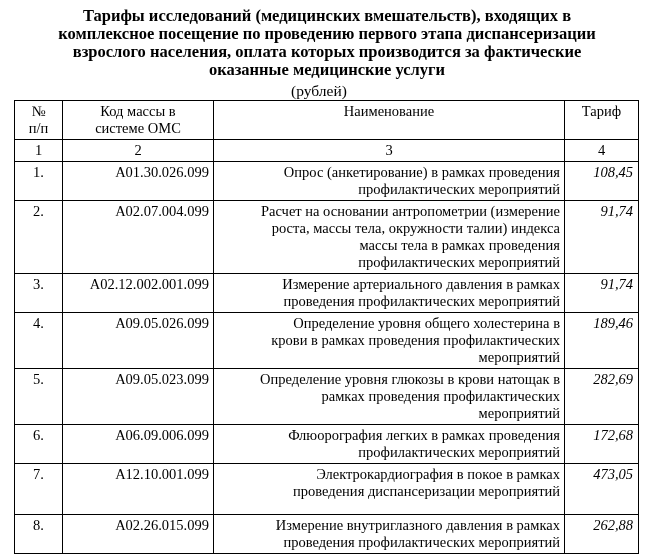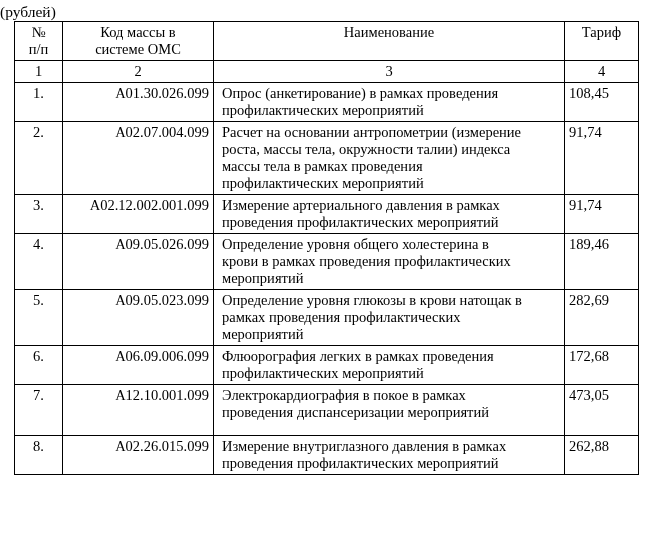--- a/index.html
+++ b/index.html
@@ -13,21 +13,21 @@
   .title {
     margin: 7px auto 0;
     width: 622px;
     text-align: center;
     font-weight: bold;
     font-size: 16.5px;
     line-height: 18px;
     white-space: pre-line;
   }
   .currency {
-    text-align: left;
+    text-align: center;
     padding-right: 16px;
     font-size: 15.5px;
     line-height: 17px;
     margin-top: 3px;
   }
   table.tariff {
     border-collapse: collapse;
     table-layout: fixed;
     width: 624px;
     margin-left: 14px;
@@ -40,33 +40,37 @@
     font-weight: normal;
     line-height: 17px;
     vertical-align: top;
     padding: 2px 4px;
     white-space: pre-line;
     overflow: hidden;
   }
   .tariff th { text-align: center; }
   .tariff td.c-num { text-align: center; }
   .tariff td.c-code { text-align: right; padding-left: 8px; }
-  .tariff td.c-name { text-align: left; padding-left: 8px; }
-  .tariff td.c-tariff { text-align: left; padding-right: 5px; }
+  .tariff td.c-name { text-align: right; padding-left: 8px; }
+  .tariff td.c-tariff { text-align: right; padding-right: 5px; font-style: italic; }
   .tariff td.col-number { text-align: center; white-space: nowrap; }
   .tariff tr.extra-space td { padding-bottom: 14px; }
   col.w-num { width: 48px; }
   col.w-code { width: 151px; }
   col.w-name { width: 351px; }
   col.w-tariff { width: 74px; }
 </style>
 </head>
 <body>
 
 <div class="page">
+  <div class="title">Тарифы исследований (медицинских вмешательств), входящих в
+комплексное посещение по проведению первого этапа диспансеризации
+взрослого населения, оплата которых производится за фактические
+оказанные медицинские услуги</div>
   <div class="currency">(рублей)</div>
   <table class="tariff">
     <colgroup>
       <col class="w-num">
       <col class="w-code">
       <col class="w-name">
       <col class="w-tariff">
     </colgroup>
     <thead>
         <tr>

